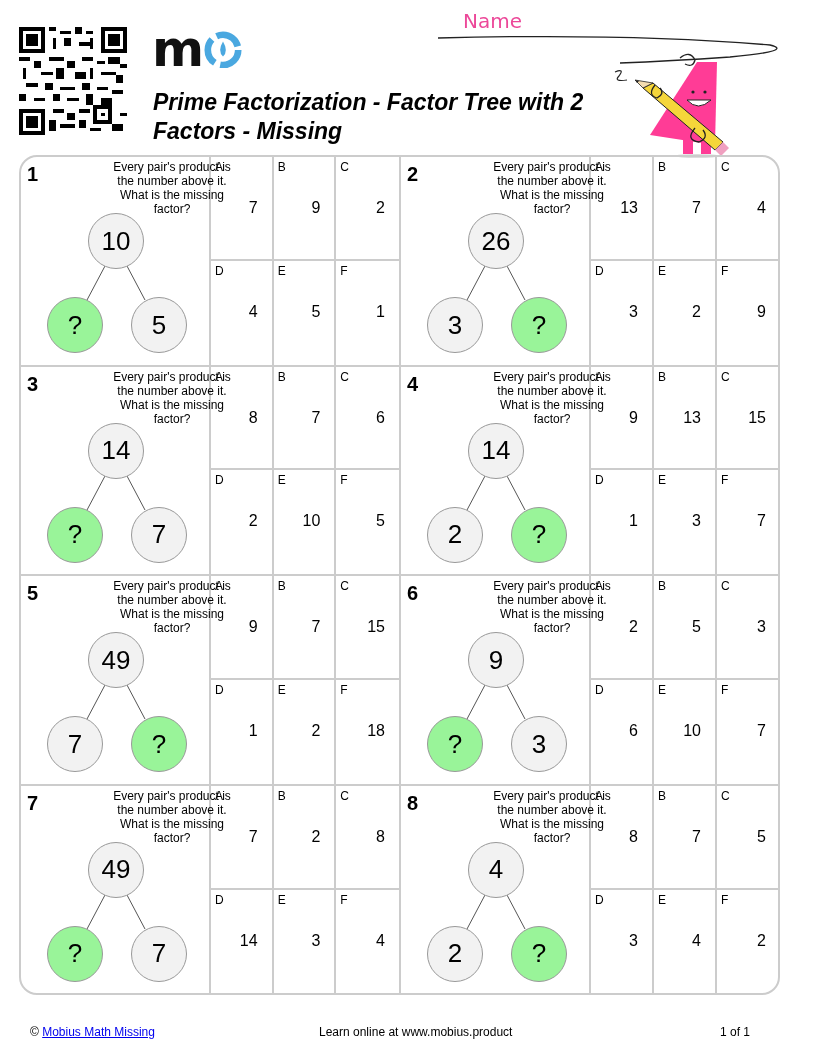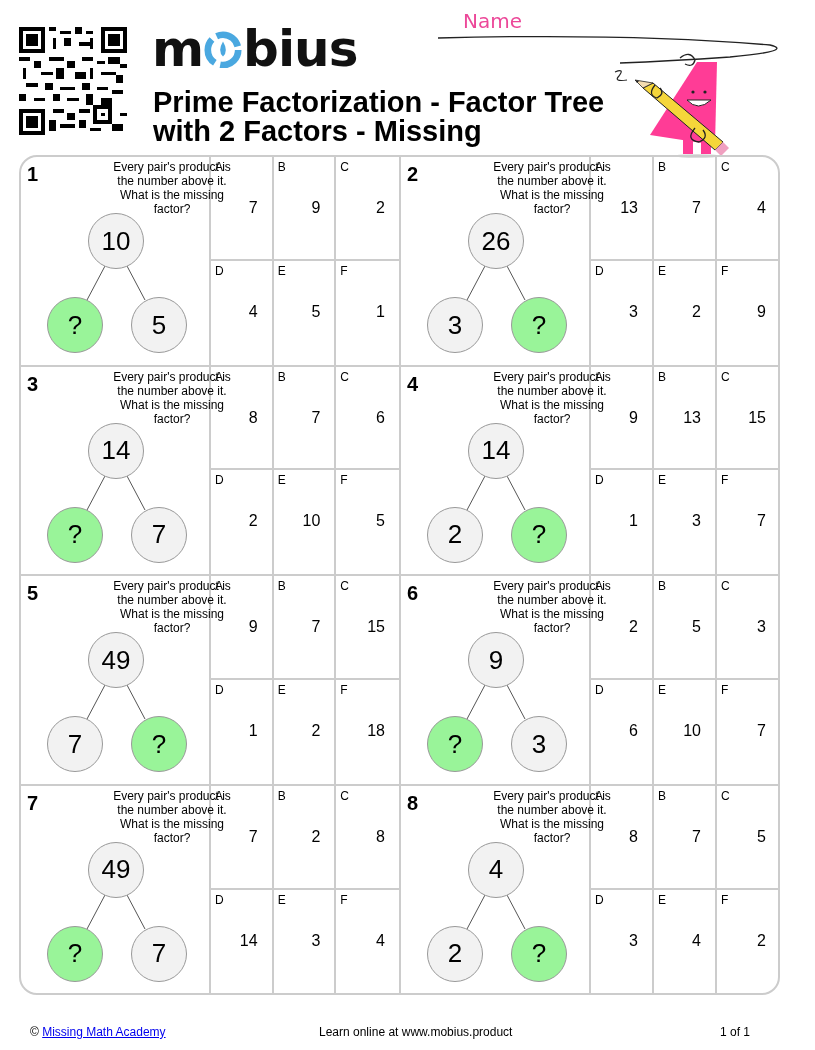--- a/index.html
+++ b/index.html
@@ -4,21 +4,21 @@
 <style>
   * { box-sizing: border-box; margin: 0; padding: 0; }
   html, body { width: 815px; height: 1050px; background: #ffffff; overflow: hidden; }
   body { position: relative; font-family: "Liberation Sans", sans-serif; color: #000; }
 
   .qr { position: absolute; left: 18px; top: 27px; width: 110px; height: 108px; }
   .logo { position: absolute; left: 152px; top: 24px; height: 50px; display: flex; align-items: center; }
   .logo-text { font-family: "DejaVu Sans", sans-serif; font-weight: bold; font-size: 50px; letter-spacing: -1px; color: #111; line-height: 1; }
   .logo-o { display: inline-block; width: 38px; height: 38px; vertical-align: -3px; margin: 0 1px; }
 
-  .title { position: absolute; left: 153px; top: 88px; width: 490px; font-weight: bold; font-size: 29px; line-height: 29px; color: #000; }
+  .title { position: absolute; left: 153px; top: 88px; width: 490px; font-weight: bold; font-size: 23px; line-height: 29px; color: #000; font-style: italic; }
 
   .name-label { position: absolute; left: 463px; top: 9px; font-family: "DejaVu Sans", sans-serif; font-size: 20px; color: #ec4899; }
   .name-line { position: absolute; left: 430px; top: 25px; width: 360px; height: 40px; }
   .mascot { position: absolute; left: 605px; top: 50px; width: 140px; height: 110px; }
 
   .sheet { position: absolute; left: 19px; top: 155px; width: 761px; height: 840px; border: 2px solid #cccccc; border-radius: 18px; overflow: hidden; }
   .grid { display: grid; grid-template-columns: 380px 379px; grid-template-rows: repeat(4, 209.5px); width: 100%; height: 100%; }
   .problem { position: relative; display: flex; border-right: 2px solid #cccccc; border-bottom: 2px solid #cccccc; }
   .problem.col-2 { border-right: none; }
   .problem.row-4 { border-bottom: none; }
@@ -110,21 +110,20 @@
       <rect x="27" y="23" width="2" height="1"></rect>
   </g>
 </svg>
 
 <div class="logo">
   <span class="logo-text">m</span>
   <svg class="logo-o" viewBox="0 0 40 40">
     <circle cx="20" cy="21" r="16" fill="none" stroke="#4aa8e0" stroke-width="7" stroke-dasharray="28 6"></circle>
     <path d="M20 12 Q26 22 20 28 Q14 22 20 12 Z" fill="#4aa8e0"></path>
   </svg>
-  <span class="logo-text">bius</span>
 </div>
 
 <div class="title">Prime Factorization - Factor Tree with 2 Factors - Missing</div>
 
 <div class="name-label">Name</div>
 <svg class="name-line" viewBox="0 0 360 40">
   <path d="M8 13 Q200 8 340 20 Q365 26 300 32 Q240 36 190 38" fill="none" stroke="#222" stroke-width="1.3"></path>
 </svg>
 
 <svg class="mascot" viewBox="0 0 140 110">
@@ -456,16 +455,16 @@
           <div class="ans">
       <span class="ans-letter">F</span>
       <span class="ans-value">2</span>
     </div>
         </div>
       </div>
     </div>
 </div>
 
 <div class="footer footer-left">
-  <span>© </span><a>Missing Math Academy</a>
+  <span>© </span><a>Mobius Math Missing</a>
 </div>
 <div class="footer footer-mid">Learn online at www.mobius.product</div>
 <div class="footer footer-right">1 of 1</div>
 
 </body></html>

